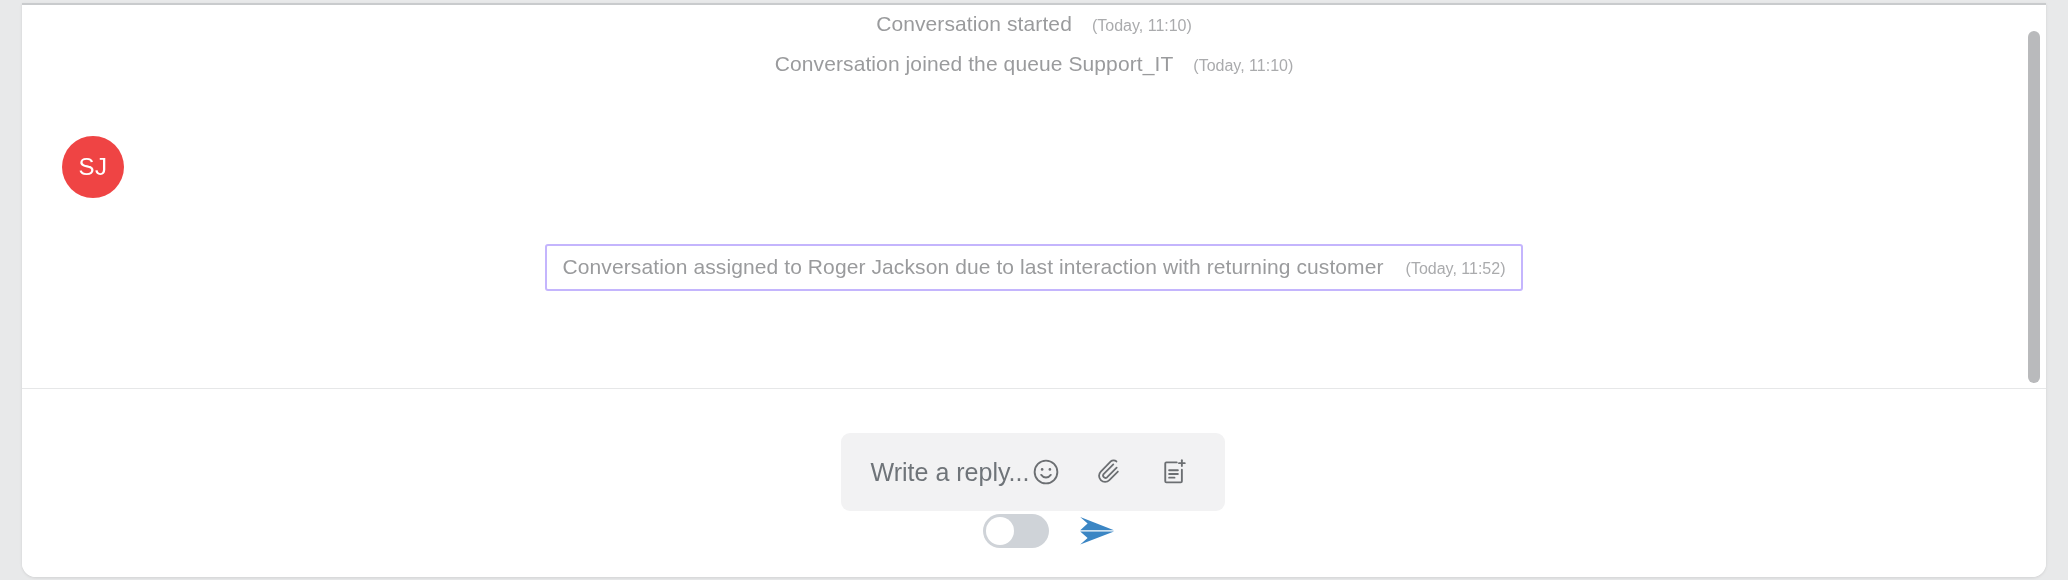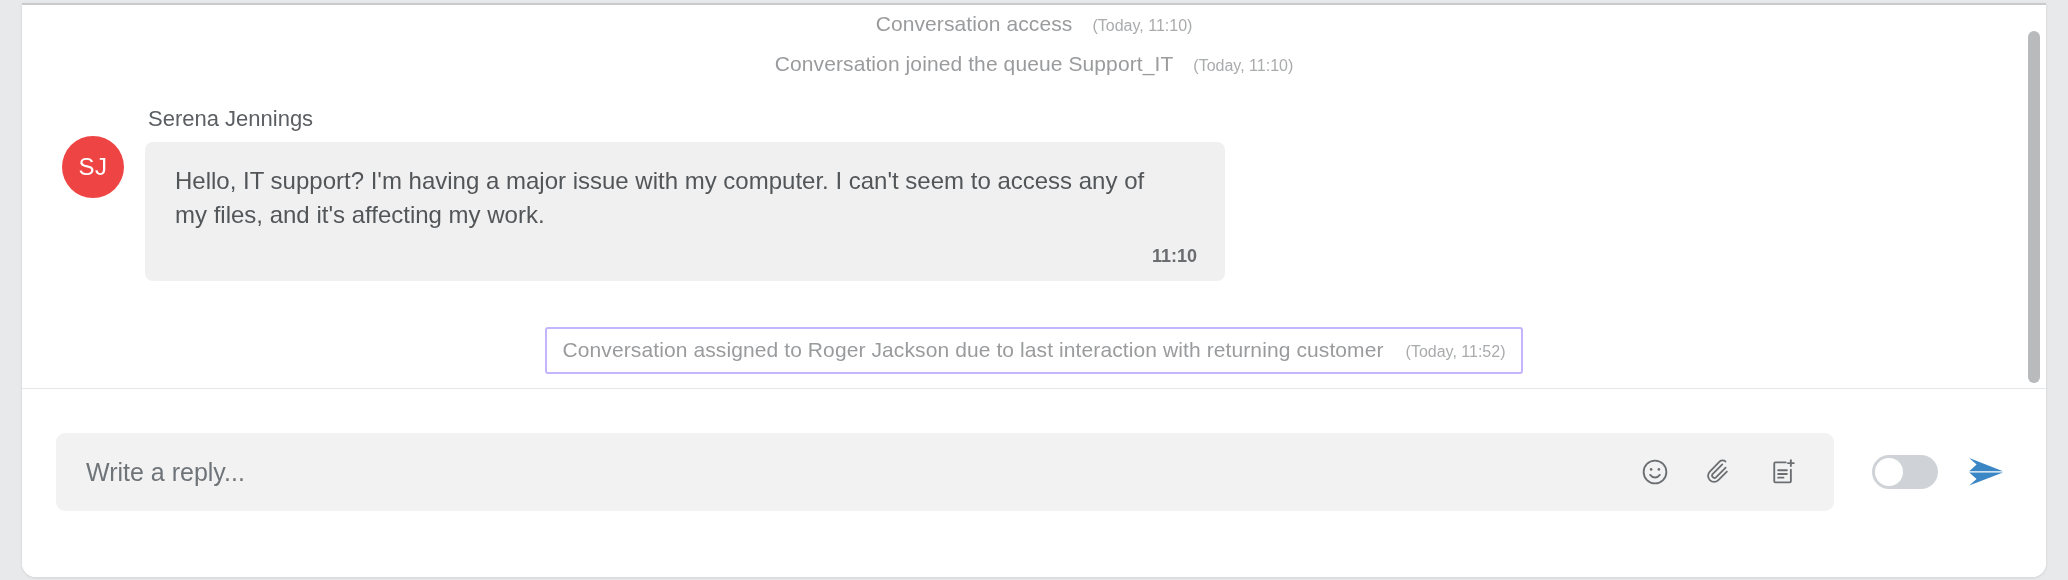--- a/index.html
+++ b/index.html
@@ -187,20 +187,21 @@
   .composer {
     position: relative;
     flex: 1 1 auto;
     background: #ffffff;
     padding: 44px 36px 0 34px;
   }
 
   .composer-row {
     display: flex;
     align-items: center;
+    flex-direction: column;
   }
 
   .reply-input {
     position: relative;
     flex: 1 1 auto;
     height: 78px;
     background: #f2f2f3;
     border: none;
     border-radius: 9px;
     display: flex;
@@ -276,38 +277,31 @@
 <div class="page">
 
   <div class="left-gutter"></div>
 
   <div class="conversation-card">
 
     <div class="messages-area">
       <div class="messages-inner">
 
         <div class="system-row row-started">
-          <span class="system-text">Conversation access</span>
+          <span class="system-text">Conversation started</span>
           <span class="system-time">(Today, 11:10)</span>
         </div>
 
         <div class="system-row row-queue">
           <span class="system-text">Conversation joined the queue Support_IT</span>
           <span class="system-time">(Today, 11:10)</span>
         </div>
 
         <div class="msg-block">
           <div class="avatar">SJ</div>
-          <div class="msg-column">
-            <div class="sender-name">Serena Jennings</div>
-            <div class="bubble">
-              <div class="bubble-text">Hello, IT support? I'm having a major issue with my computer. I can't seem to access any of my files, and it's affecting my work.</div>
-              <div class="bubble-time">11:10</div>
-            </div>
-          </div>
         </div>
 
         <div class="system-row row-assigned">
           <div class="system-highlight">
             <span class="system-text">Conversation assigned to Roger Jackson due to last interaction with returning customer</span>
             <span class="system-time">(Today, 11:52)</span>
           </div>
         </div>
 
       </div>

